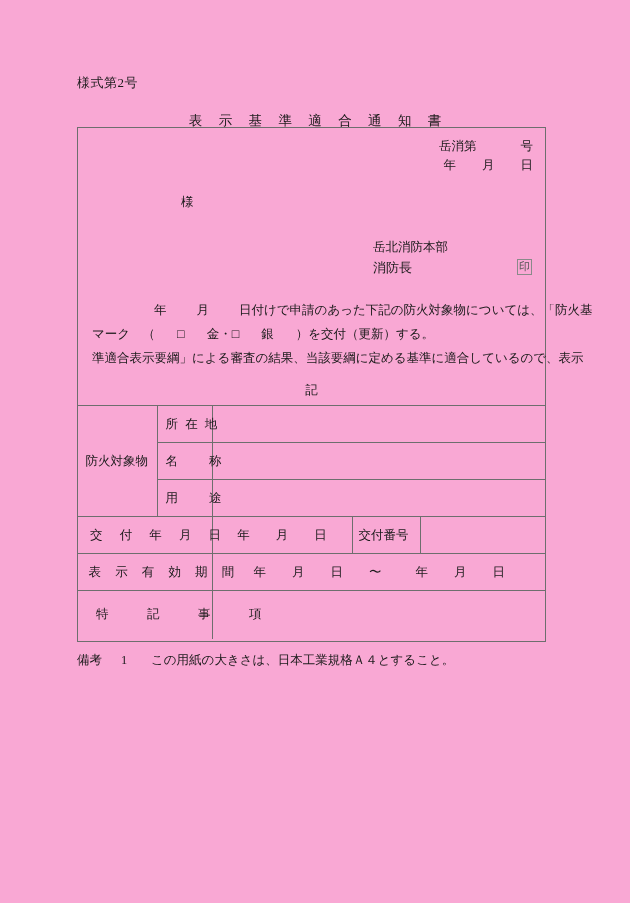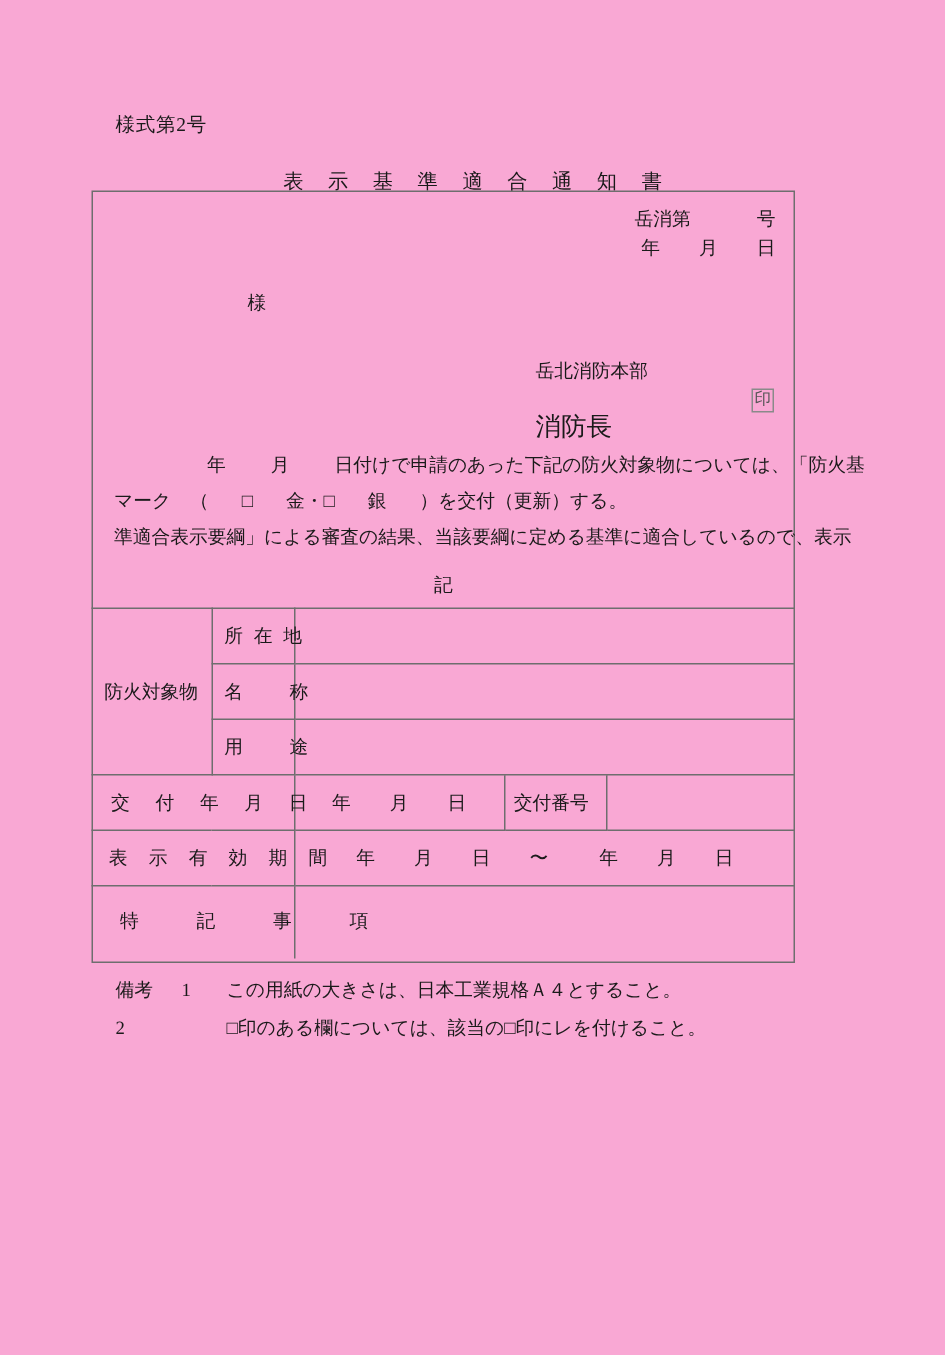--- a/index.html
+++ b/index.html
@@ -36,21 +36,21 @@
     text-align: center;
     font-size: 13.5px;
     letter-spacing: 6.5px;
     text-indent: 6.5px;
     white-space: nowrap;
   }
 
   
   .frame {
     position: absolute;
-    left: 61px;
+    left: 77px;
     top: 127px;
     width: 469px;
     height: 515px;
     border: 1px solid #6e6e6e;
     box-sizing: border-box;
   }
 
   
   .doc-number {
     position: absolute;
@@ -81,23 +81,22 @@
     position: absolute;
     left: 295px;
     top: 111px;
     font-size: 12.5px;
     white-space: nowrap;
   }
   .issuer-title {
     position: absolute;
     left: 295px;
     top: 131px;
-    font-size: 17px;
-    white-space: nowrap;
-    margin-top: 14px;
+    font-size: 13px;
+    white-space: nowrap;
   }
   .seal {
     position: absolute;
     left: 439px;
     top: 131px;
     font-size: 11px;
     line-height: 1;
     color: #555;
     border: 1px solid #8a8a8a;
     padding: 1px 1px 2px 1px;
@@ -290,18 +289,15 @@
         </tr>
       </tbody>
     </table>
 
   </div>
 
   <div class="notes">
     <div class="row">
       <span class="lab">備考</span><span class="num">1</span><span>この用紙の大きさは、日本工業規格Ａ４とすること。</span>
     </div>
-    <div class="row">
-      <span class="num-indent">2</span><span>□印のある欄については、該当の□印にレを付けること。</span>
-    </div>
   </div>
 
 </div>
 
 </body></html>

